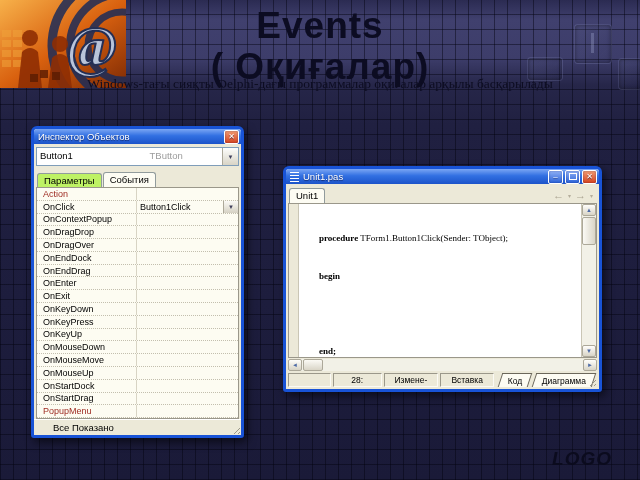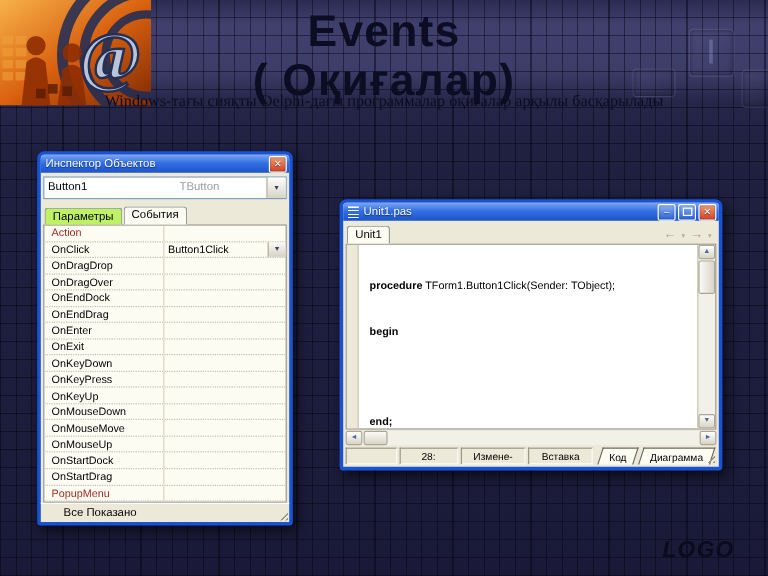--- a/index.html
+++ b/index.html
@@ -70,22 +70,22 @@
     background:repeating-linear-gradient(135deg,transparent 0 2px,#9a9788 2px 3px);
     clip-path:polygon(100% 0,100% 100%,0 100%);}
   
   .editor{left:283px;top:166px;width:313px;height:220px;}
   .etabs{height:17px;flex:0 0 17px;display:flex;align-items:flex-end;padding:2px 3px 0;}
   .navs{margin-left:auto;display:flex;align-items:center;gap:1px;padding:0 2px 2px 0;}
   .nav{color:#aaa391;font-weight:bold;font-size:11px;line-height:1;padding:0 2px;}
   .navd{color:#b5ae9c;font-size:6px;padding:0 1px;}
   .codewrap{flex:1;margin:0 2px;background:#fff;border:1px solid #9a978a;display:flex;overflow:hidden;}
   .gutter{width:9px;flex:0 0 9px;background:#ece9d8;border-right:1px solid #cac6b5;}
-  .code{flex:1;font-family:Liberation Sans, sans-serif;font-size:9px;
-    line-height:12.5px;padding:3px 2px 0 9px;color:#000;white-space:pre;overflow:hidden;}
+  .code{flex:1;font-family:Liberation Serif, serif;font-size:9px;
+    line-height:12.5px;padding:3px 2px 0 20px;color:#000;white-space:pre;overflow:hidden;}
   .cl{height:12.5px;}
   .vscroll{width:14px;flex:0 0 14px;background:#f2f1e7;border-left:1px solid #cac6b5;
     display:flex;flex-direction:column;}
   .sbtn{height:12px;flex:0 0 12px;width:100%;box-sizing:border-box;border:1px solid #aca899;border-radius:2px;
     background:linear-gradient(180deg,#fffefb,#d8d4c6);display:flex;align-items:center;justify-content:center;
     font-size:6px;color:#4b69a5;}
   .vthumb{height:26px;margin:1px 0;background:linear-gradient(90deg,#fbfaf5,#d9d5c7);
     border:1px solid #aca899;border-radius:2px;}
   .vsp{flex:1;}
   .hscroll{height:12px;flex:0 0 12px;margin:1px 2px 0;background:#f2f1e7;display:flex;align-items:stretch;}
@@ -185,20 +185,24 @@
       <div class="prow">
         <span class="pname">OnClick</span>
         <span class="pval">
           <i>Button1Click</i>
           <span class="ddbtn">
               <span>▼</span>
             </span>
         </span>
       </div>
       <div class="prow">
+        <span class="pname">OnContextPopup</span>
+        <span class="pval"></span>
+      </div>
+      <div class="prow">
         <span class="pname">OnDragDrop</span>
         <span class="pval"></span>
       </div>
       <div class="prow">
         <span class="pname">OnDragOver</span>
         <span class="pval"></span>
       </div>
       <div class="prow">
         <span class="pname">OnEndDock</span>
         <span class="pval"></span>

